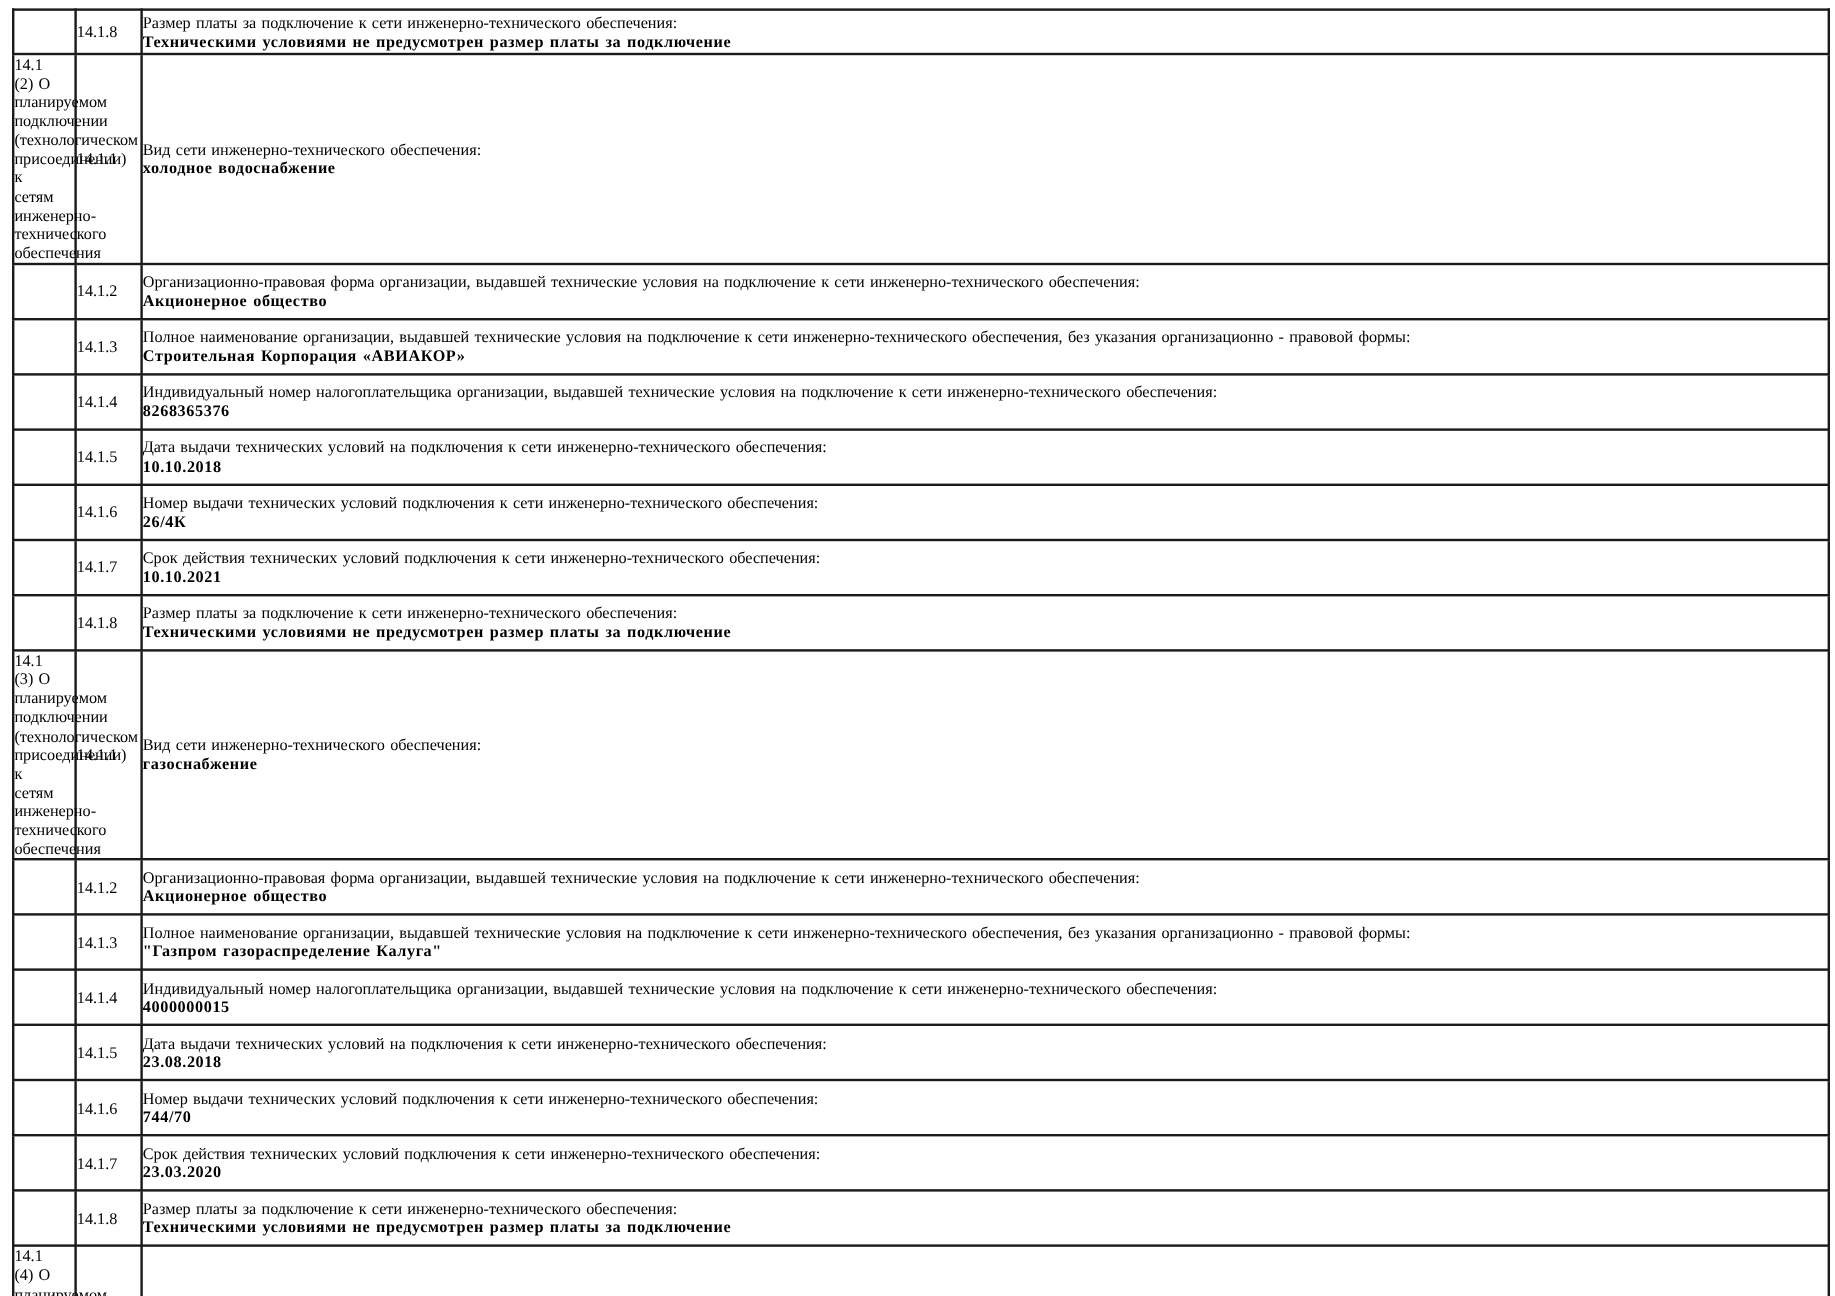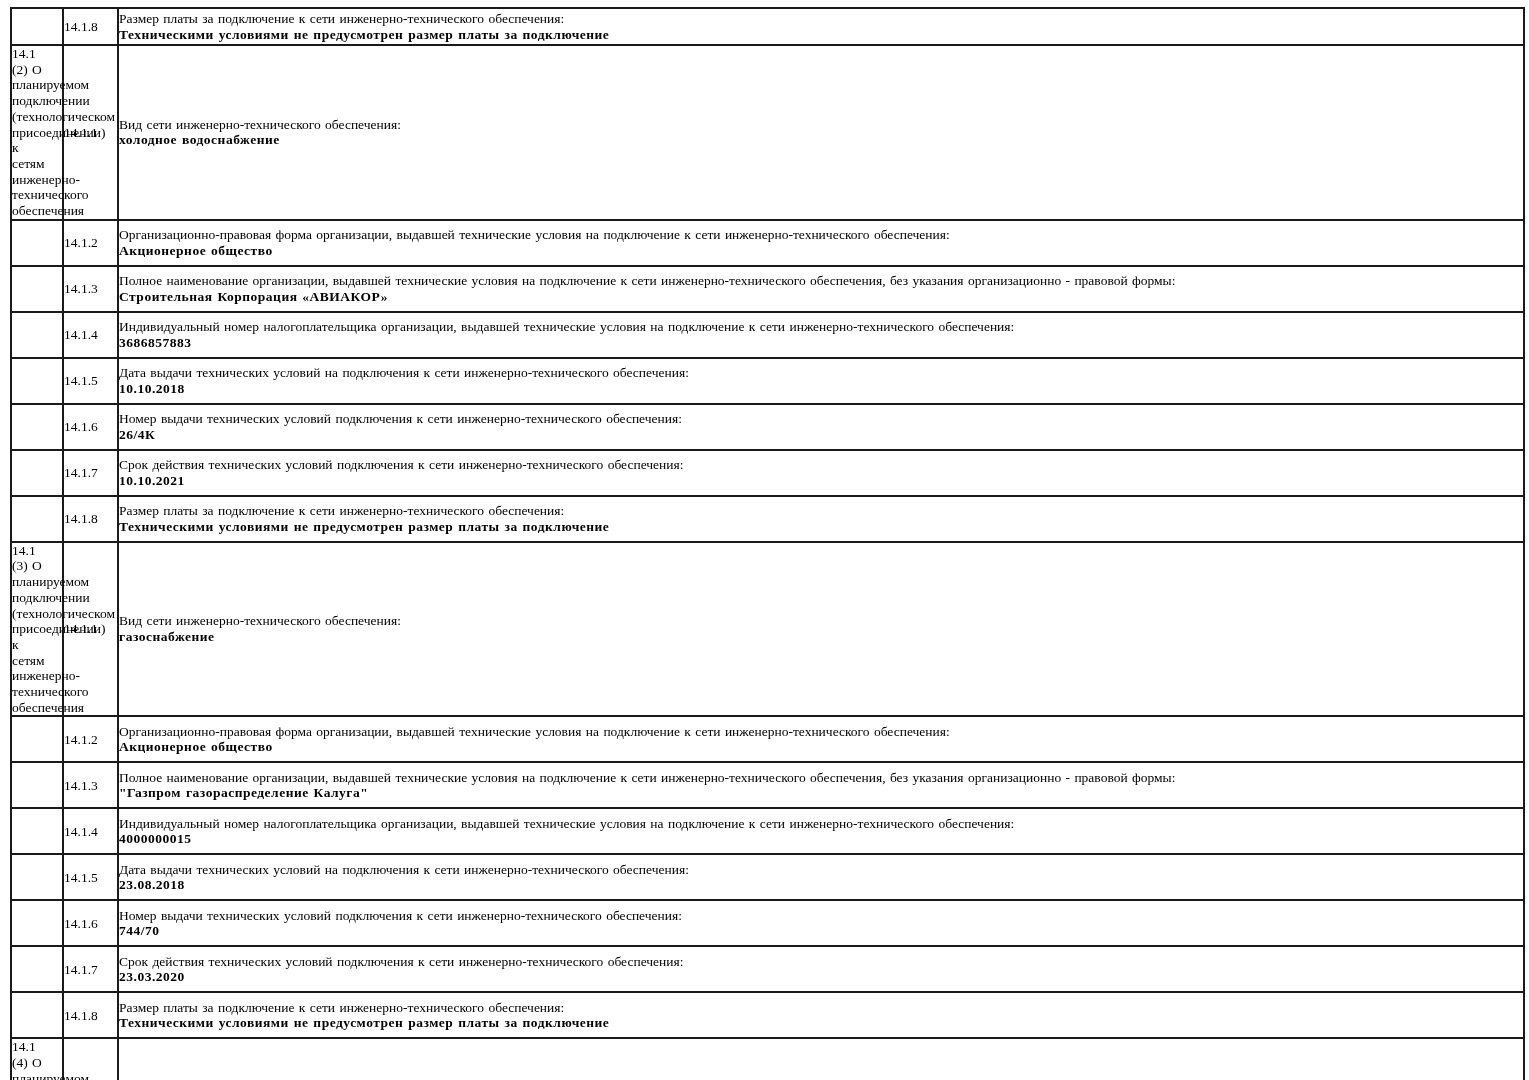--- a/index.html
+++ b/index.html
@@ -109,21 +109,21 @@
           <td class="cell-content">
             <div class="field-label">Полное наименование организации, выдавшей технические условия на подключение к сети инженерно-технического обеспечения, без указания организационно - правовой формы:</div>
             <div class="field-value">Строительная Корпорация «АВИАКОР»</div>
           </td>
         </tr>
         <tr class="row-detail">
           <td class="cell-section"></td>
           <td class="cell-num">14.1.4</td>
           <td class="cell-content">
             <div class="field-label">Индивидуальный номер налогоплательщика организации, выдавшей технические условия на подключение к сети инженерно-технического обеспечения:</div>
-            <div class="field-value">3686857883</div>
+            <div class="field-value">8268365376</div>
           </td>
         </tr>
         <tr class="row-detail">
           <td class="cell-section"></td>
           <td class="cell-num">14.1.5</td>
           <td class="cell-content">
             <div class="field-label">Дата выдачи технических условий на подключения к сети инженерно-технического обеспечения:</div>
             <div class="field-value">10.10.2018</div>
           </td>
         </tr>

